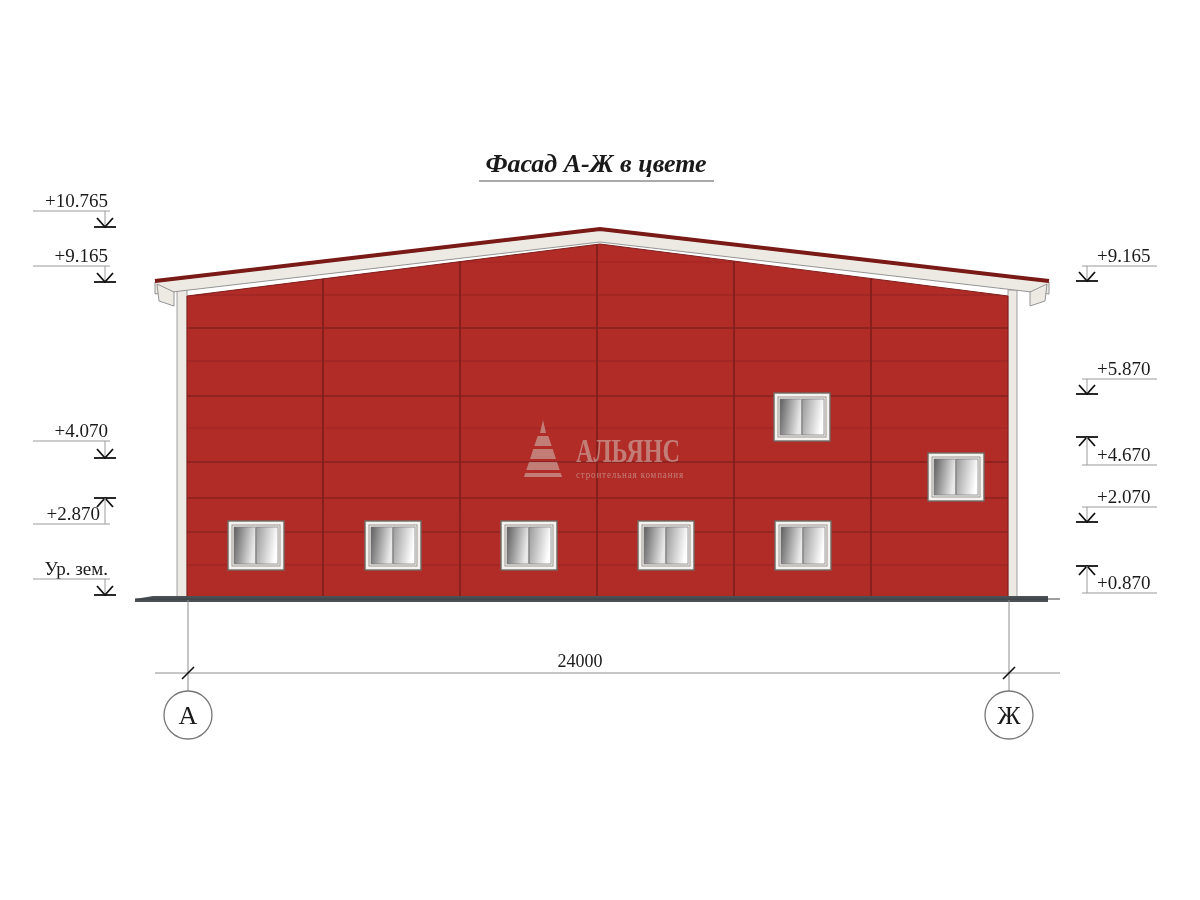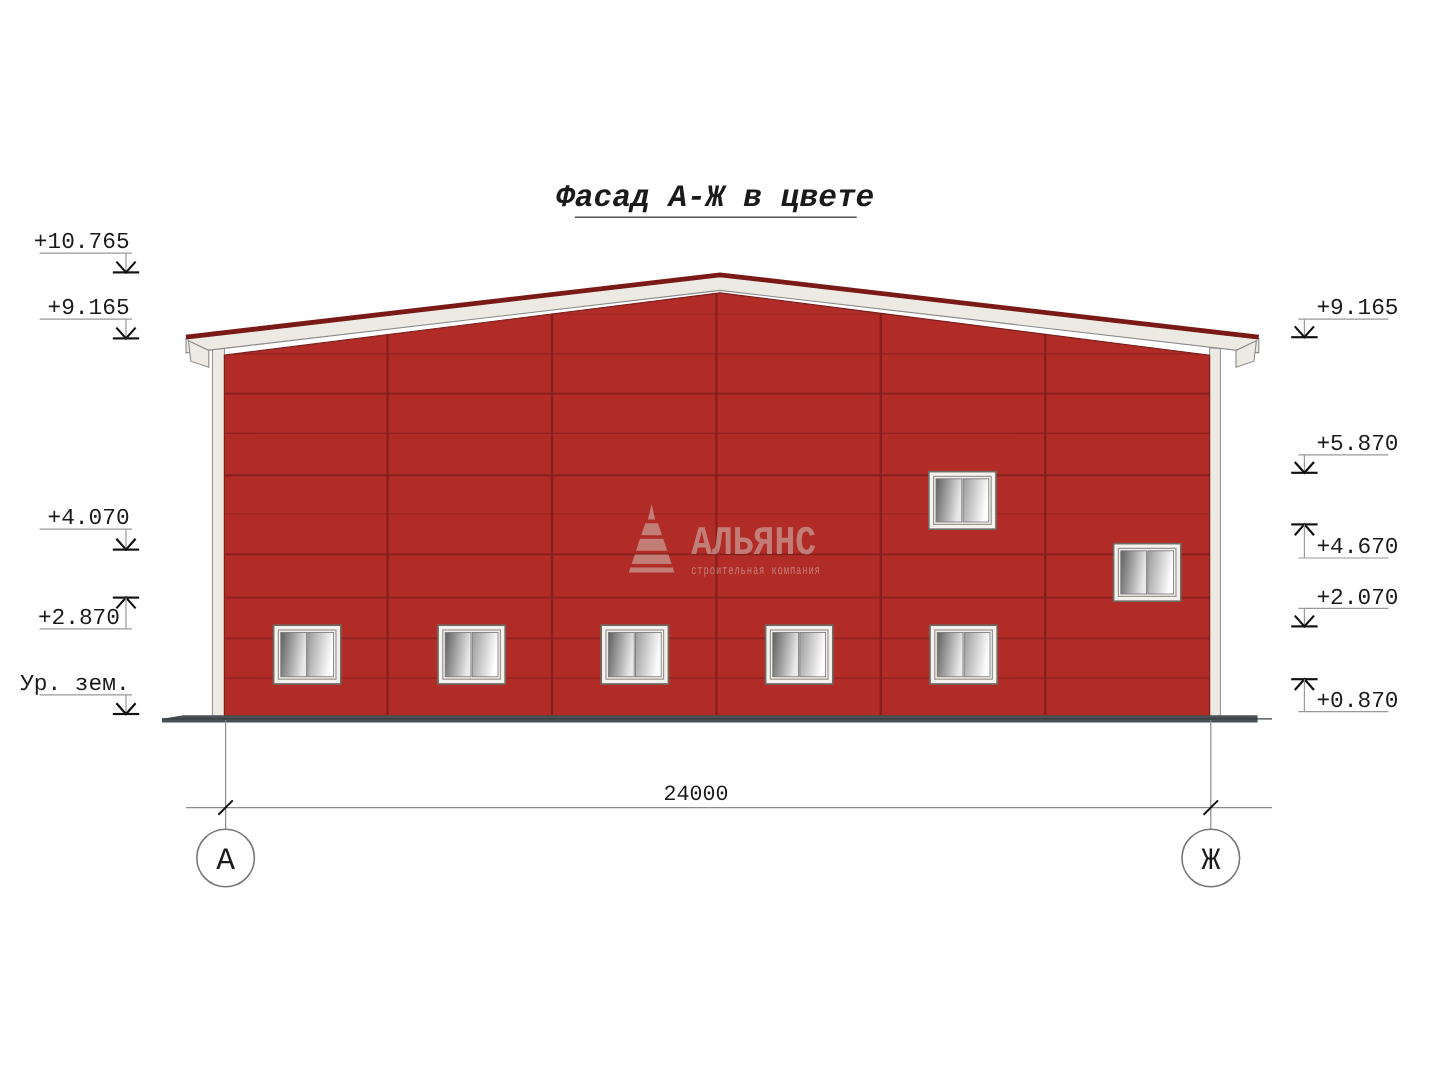--- a/index.html
+++ b/index.html
@@ -1,17 +1,17 @@
 <!DOCTYPE html>
 <html><head>
 <meta charset="utf-8">
 <style>
   html,body{margin:0;padding:0;background:#ffffff;}
   .page{position:relative;width:1200px;height:900px;background:#ffffff;overflow:hidden;
-        font-family:Liberation Mono, monospace;}
+        font-family:Liberation Serif, serif;}
   svg{display:block;}
   text{fill:#1a1a1a;}
   .title-text{font-size:26px;font-style:italic;font-weight:bold;}
   .elev-text{font-size:19px;}
   .dim-text{font-size:18px;}
   .axis-text{font-size:26px;}
   .wm{opacity:0.5;}
   .wm-name{font-size:34px;font-weight:bold;fill:#d6cfc7;}
   .wm-tag{font-size:10.5px;fill:#d6cfc7;letter-spacing:1px;}
   .shelf{stroke:#9a9a9a;stroke-width:1;}

